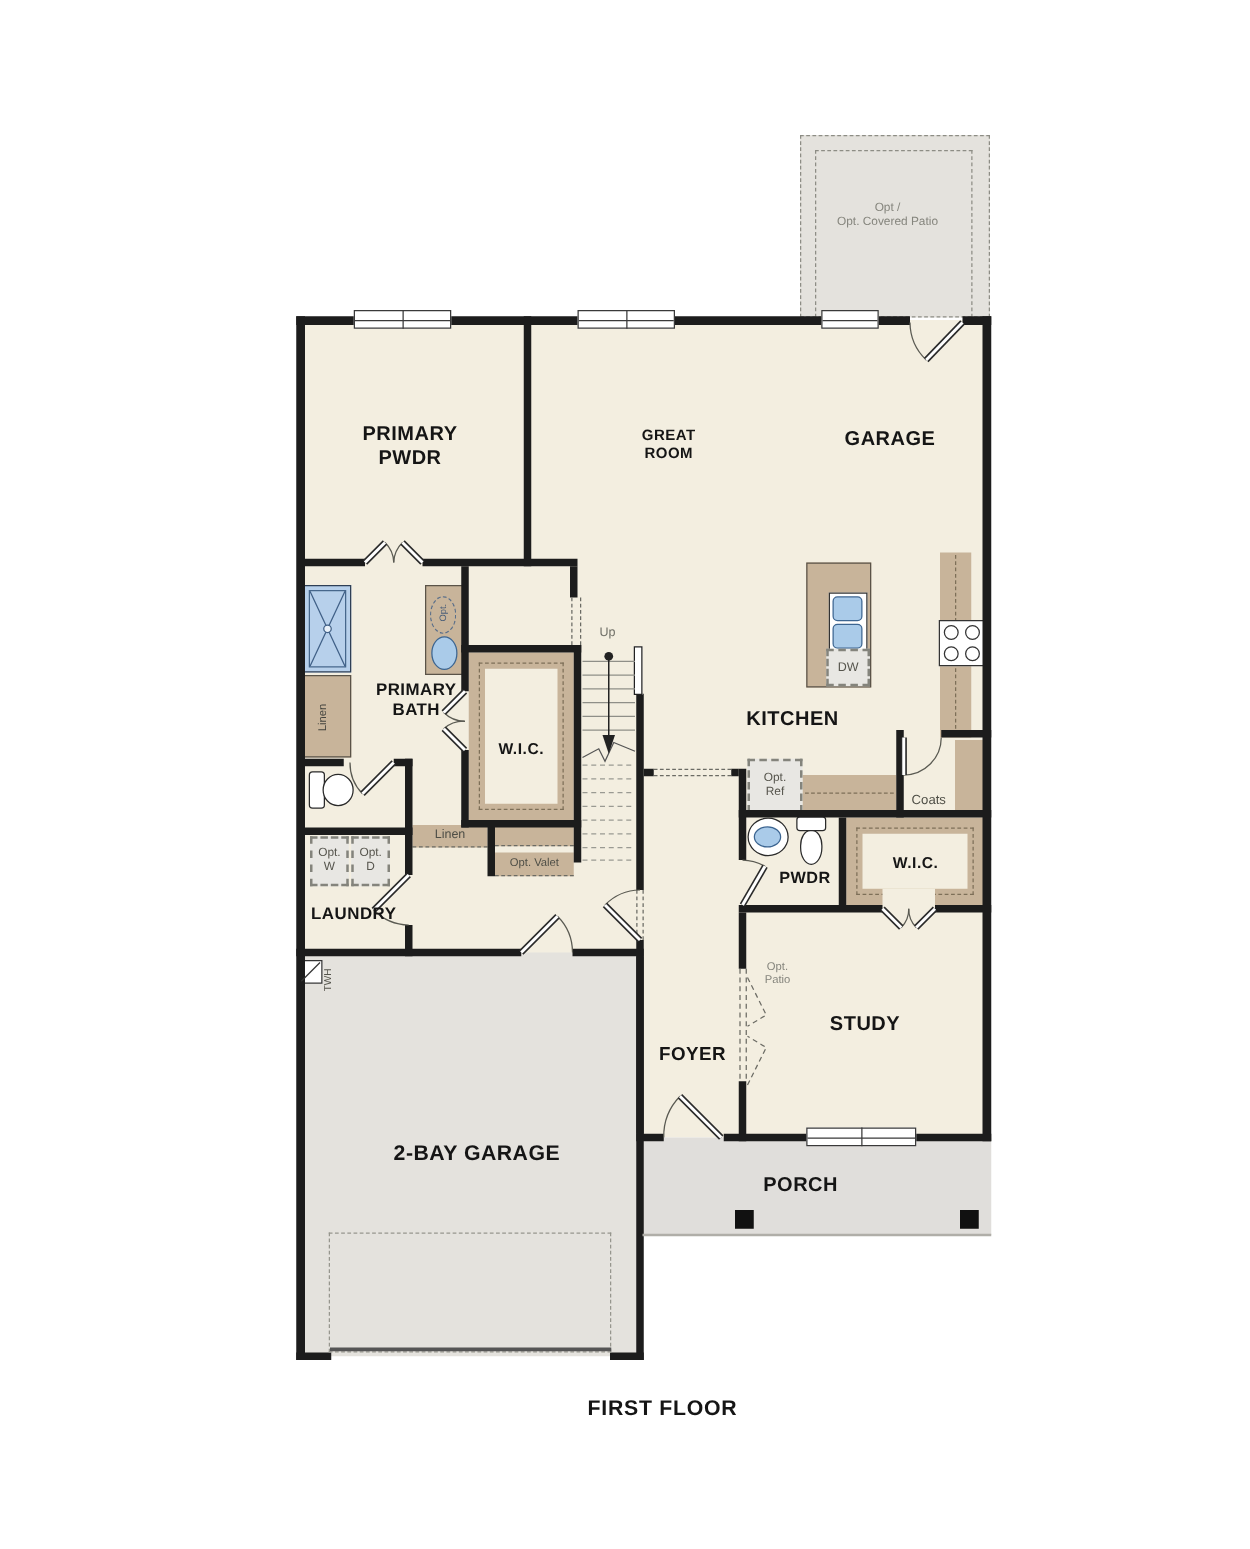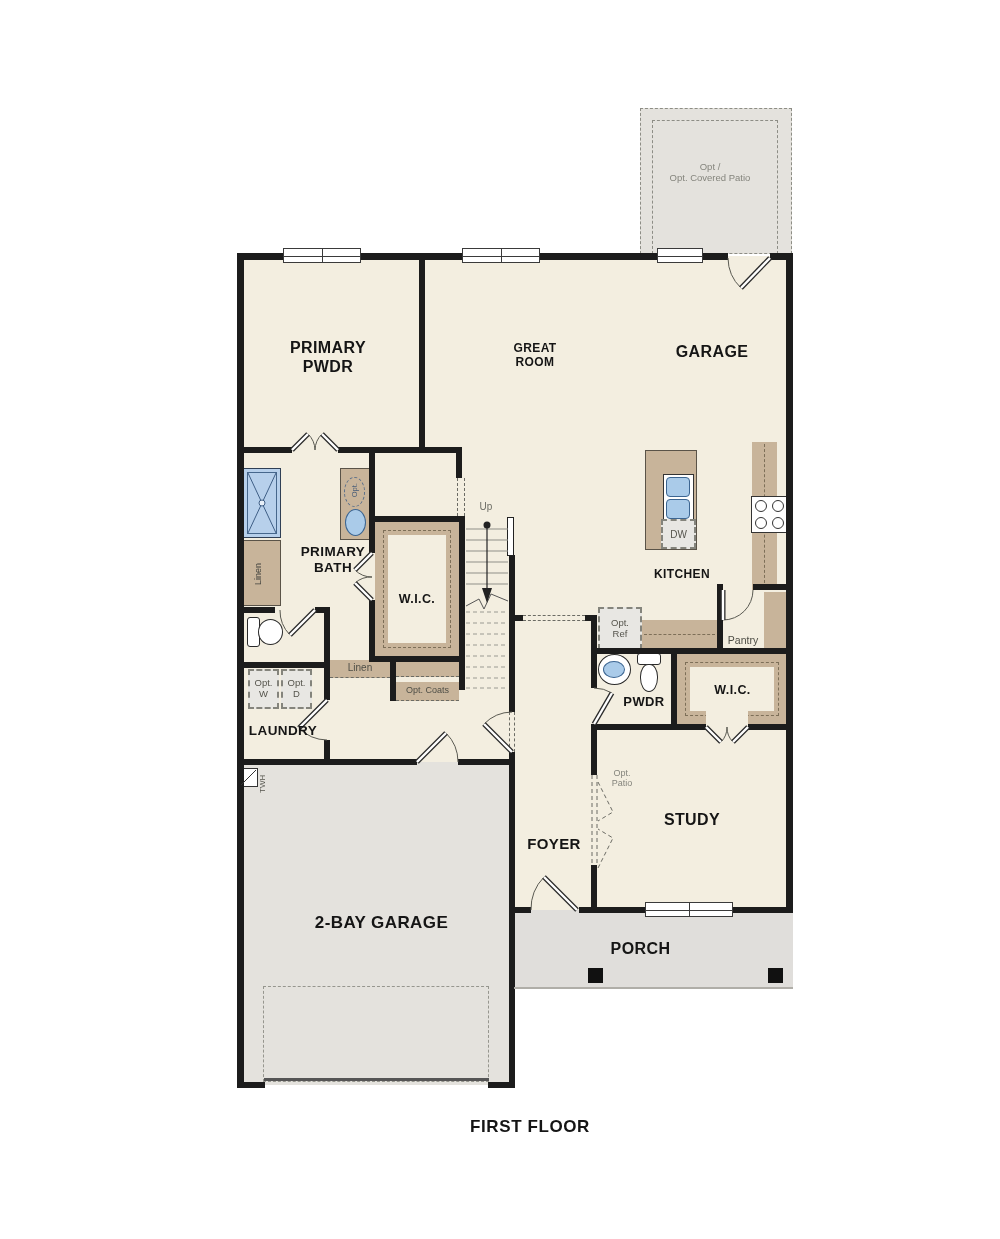--- a/index.html
+++ b/index.html
@@ -265,40 +265,40 @@
 
   <div class="rl" style="left:253px;top:339px;width:150px;font-size:16px">
     <div>PRIMARY</div>
     <div>PWDR</div>
   </div>
   <div class="rl" style="left:473px;top:341px;width:124px;font-size:12px">
     <div>GREAT</div>
     <div>ROOM</div>
   </div>
   <div class="rl" style="left:648px;top:343px;width:128px;font-size:16px">GARAGE</div>
-  <div class="rl" style="left:620px;top:567px;width:124px;font-size:12px">KITCHEN</div>
+  <div class="rl" style="left:572px;top:567px;width:124px;font-size:16px">KITCHEN</div>
   <div class="rl" style="left:286px;top:544px;width:94px;font-size:13.5px">
     <div>PRIMARY</div>
     <div>BATH</div>
   </div>
   <div class="rl" style="left:375px;top:592px;width:84px;font-size:12.5px">W.I.C.</div>
   <div class="rl" style="left:237px;top:723px;width:92px;font-size:13.5px">LAUNDRY</div>
   <div class="rl" style="left:608px;top:694px;width:72px;font-size:13px">PWDR</div>
   <div class="rl" style="left:690px;top:683px;width:85px;font-size:12.5px">W.I.C.</div>
   <div class="rl" style="left:514px;top:835px;width:80px;font-size:15px">FOYER</div>
   <div class="rl" style="left:648px;top:811px;width:88px;font-size:16px">STUDY</div>
   <div class="rl" style="left:598px;top:940px;width:85px;font-size:16px">PORCH</div>
   <div class="rl" style="left:300px;top:913px;width:163px;font-size:17px">2-BAY GARAGE</div>
   <div class="rl" style="left:428px;top:1117px;width:204px;font-size:17px;letter-spacing:.6px">FIRST FLOOR</div>
 
   <div class="sl" style="left:468px;top:501px;width:36px;font-size:10px;color:#6e6e66">Up</div>
   <div class="sl vtext" style="left:253px;top:551px;height:46px;font-size:9px;color:#45453f">Linen</div>
   <div class="sl vtext" style="left:259px;top:767px;height:34px;font-size:8px;color:#55554d">TWH</div>
   <div class="sl" style="left:341px;top:486px;width:28px;font-size:7.5px;color:#4a5e78;transform:rotate(-90deg)">Opt.</div>
-  <div class="sl" style="left:710px;top:635px;width:66px;font-size:10.5px">Pantry</div>
+  <div class="sl" style="left:710px;top:635px;width:66px;font-size:10.5px">Coats</div>
   <div class="sl" style="left:330px;top:662px;width:60px;font-size:10px">Linen</div>
-  <div class="sl" style="left:396px;top:685px;width:63px;font-size:9px">Opt. Coats</div>
+  <div class="sl" style="left:396px;top:685px;width:63px;font-size:9px">Opt. Valet</div>
   <div class="sl" style="left:600px;top:768px;width:44px;font-size:9px;color:#85857d">
     <div>Opt.</div>
     <div>Patio</div>
   </div>
 
 </div>
 
 </body></html>

